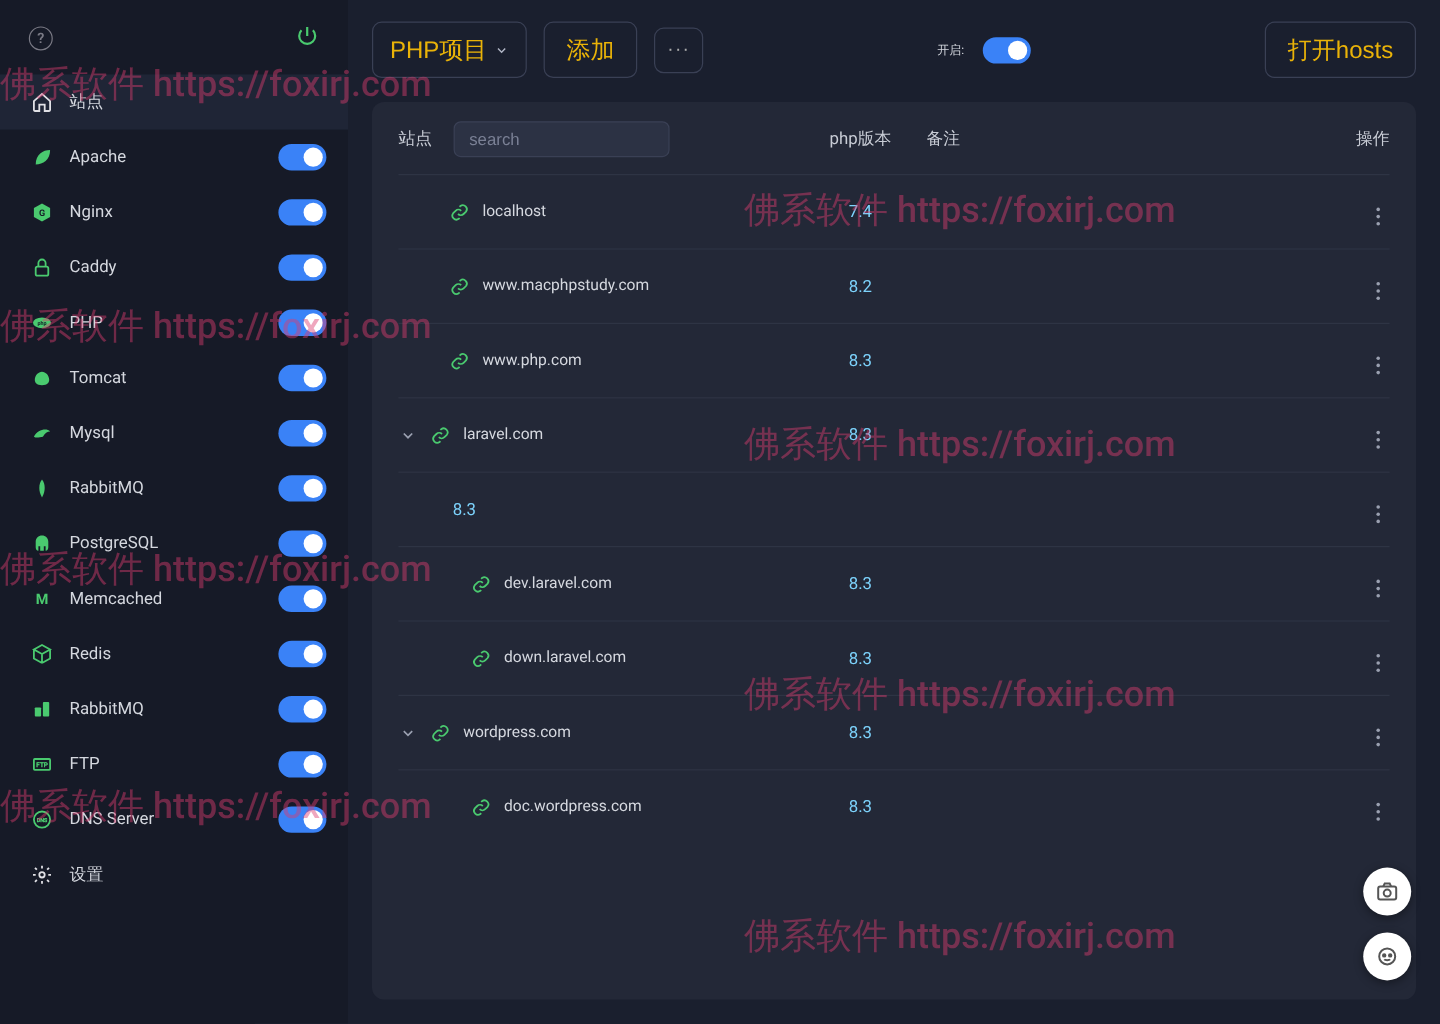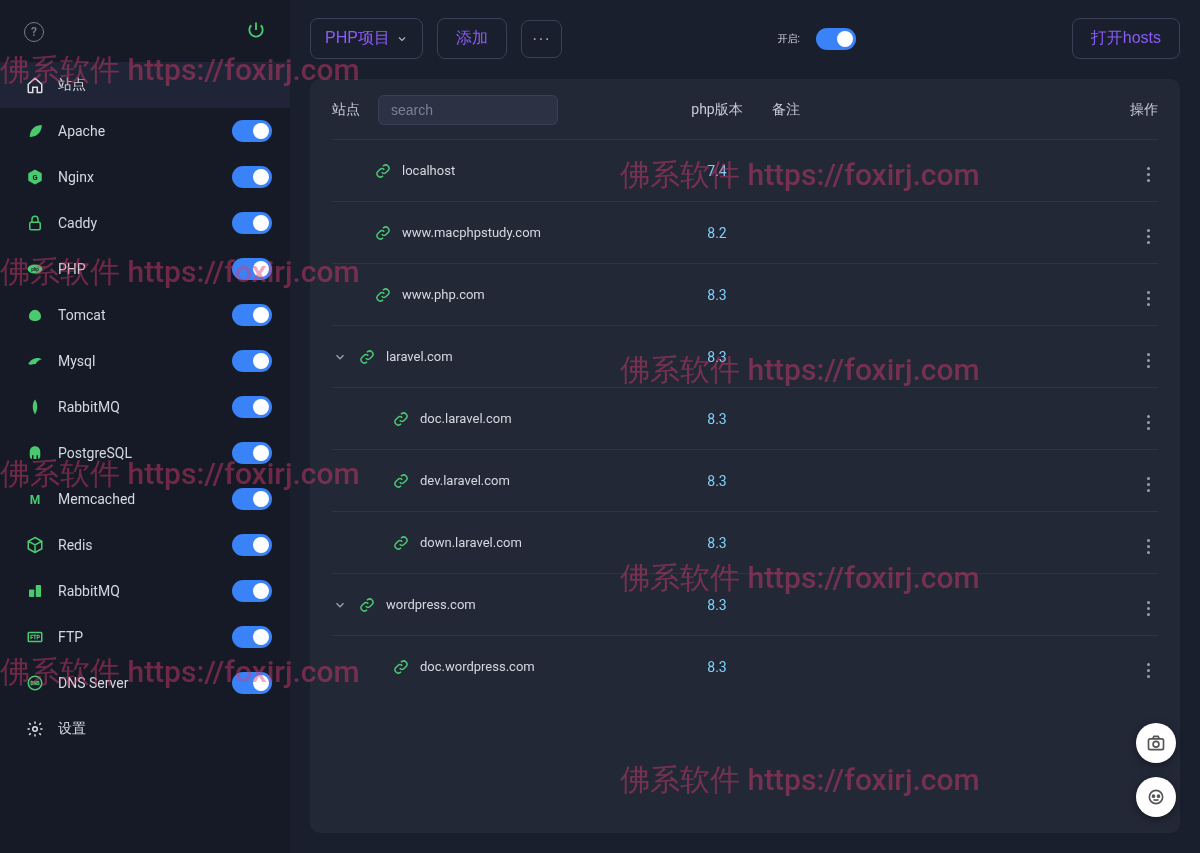--- a/index.html
+++ b/index.html
@@ -82,24 +82,24 @@
 }
 .toolbar {
   display: flex;
   align-items: center;
   gap: 14px;
   margin-bottom: 20px;
 }
 .btn {
   background: transparent;
   border: 1px solid #3a4055;
-  color: #8b5cf6;
+  color: #eab308;
   border-radius: 8px;
   padding: 9px 18px;
-  font-size: 16px;
+  font-size: 20px;
   cursor: pointer;
   display: inline-flex;
   align-items: center;
   gap: 6px;
 }
 .btn-dropdown { padding: 9px 14px; }
 .btn-icon-only {
   padding: 9px 10px;
   font-size: 16px;
   letter-spacing: 1px;
@@ -473,30 +473,20 @@
     <div class="remark-cell"></div>
     <div class="action-cell">
       <span class="dots-icon">
               <span></span>
               <span></span>
               <span></span>
             </span>
     </div>
   </div>
         <div class="row">
-    <div class="site-cell indent-2">
-      <span class="expand-icon"></span>
-      <span class="link-icon">
-              <svg viewBox="0 0 24 24" fill="none" stroke="#4aca6f" stroke-width="2.2">
-                <path d="M10 14a5 5 0 0 0 7 0l3-3a5 5 0 0 0-7-7l-1 1"></path>
-                <path d="M14 10a5 5 0 0 0-7 0l-3 3a5 5 0 0 0 7 7l1-1"></path>
-              </svg>
-            </span>
-      <span class="site-name">doc.laravel.com</span>
-    </div>
     <div class="php-cell">8.3</div>
     <div class="remark-cell"></div>
     <div class="action-cell">
       <span class="dots-icon">
               <span></span>
               <span></span>
               <span></span>
             </span>
     </div>
   </div>

